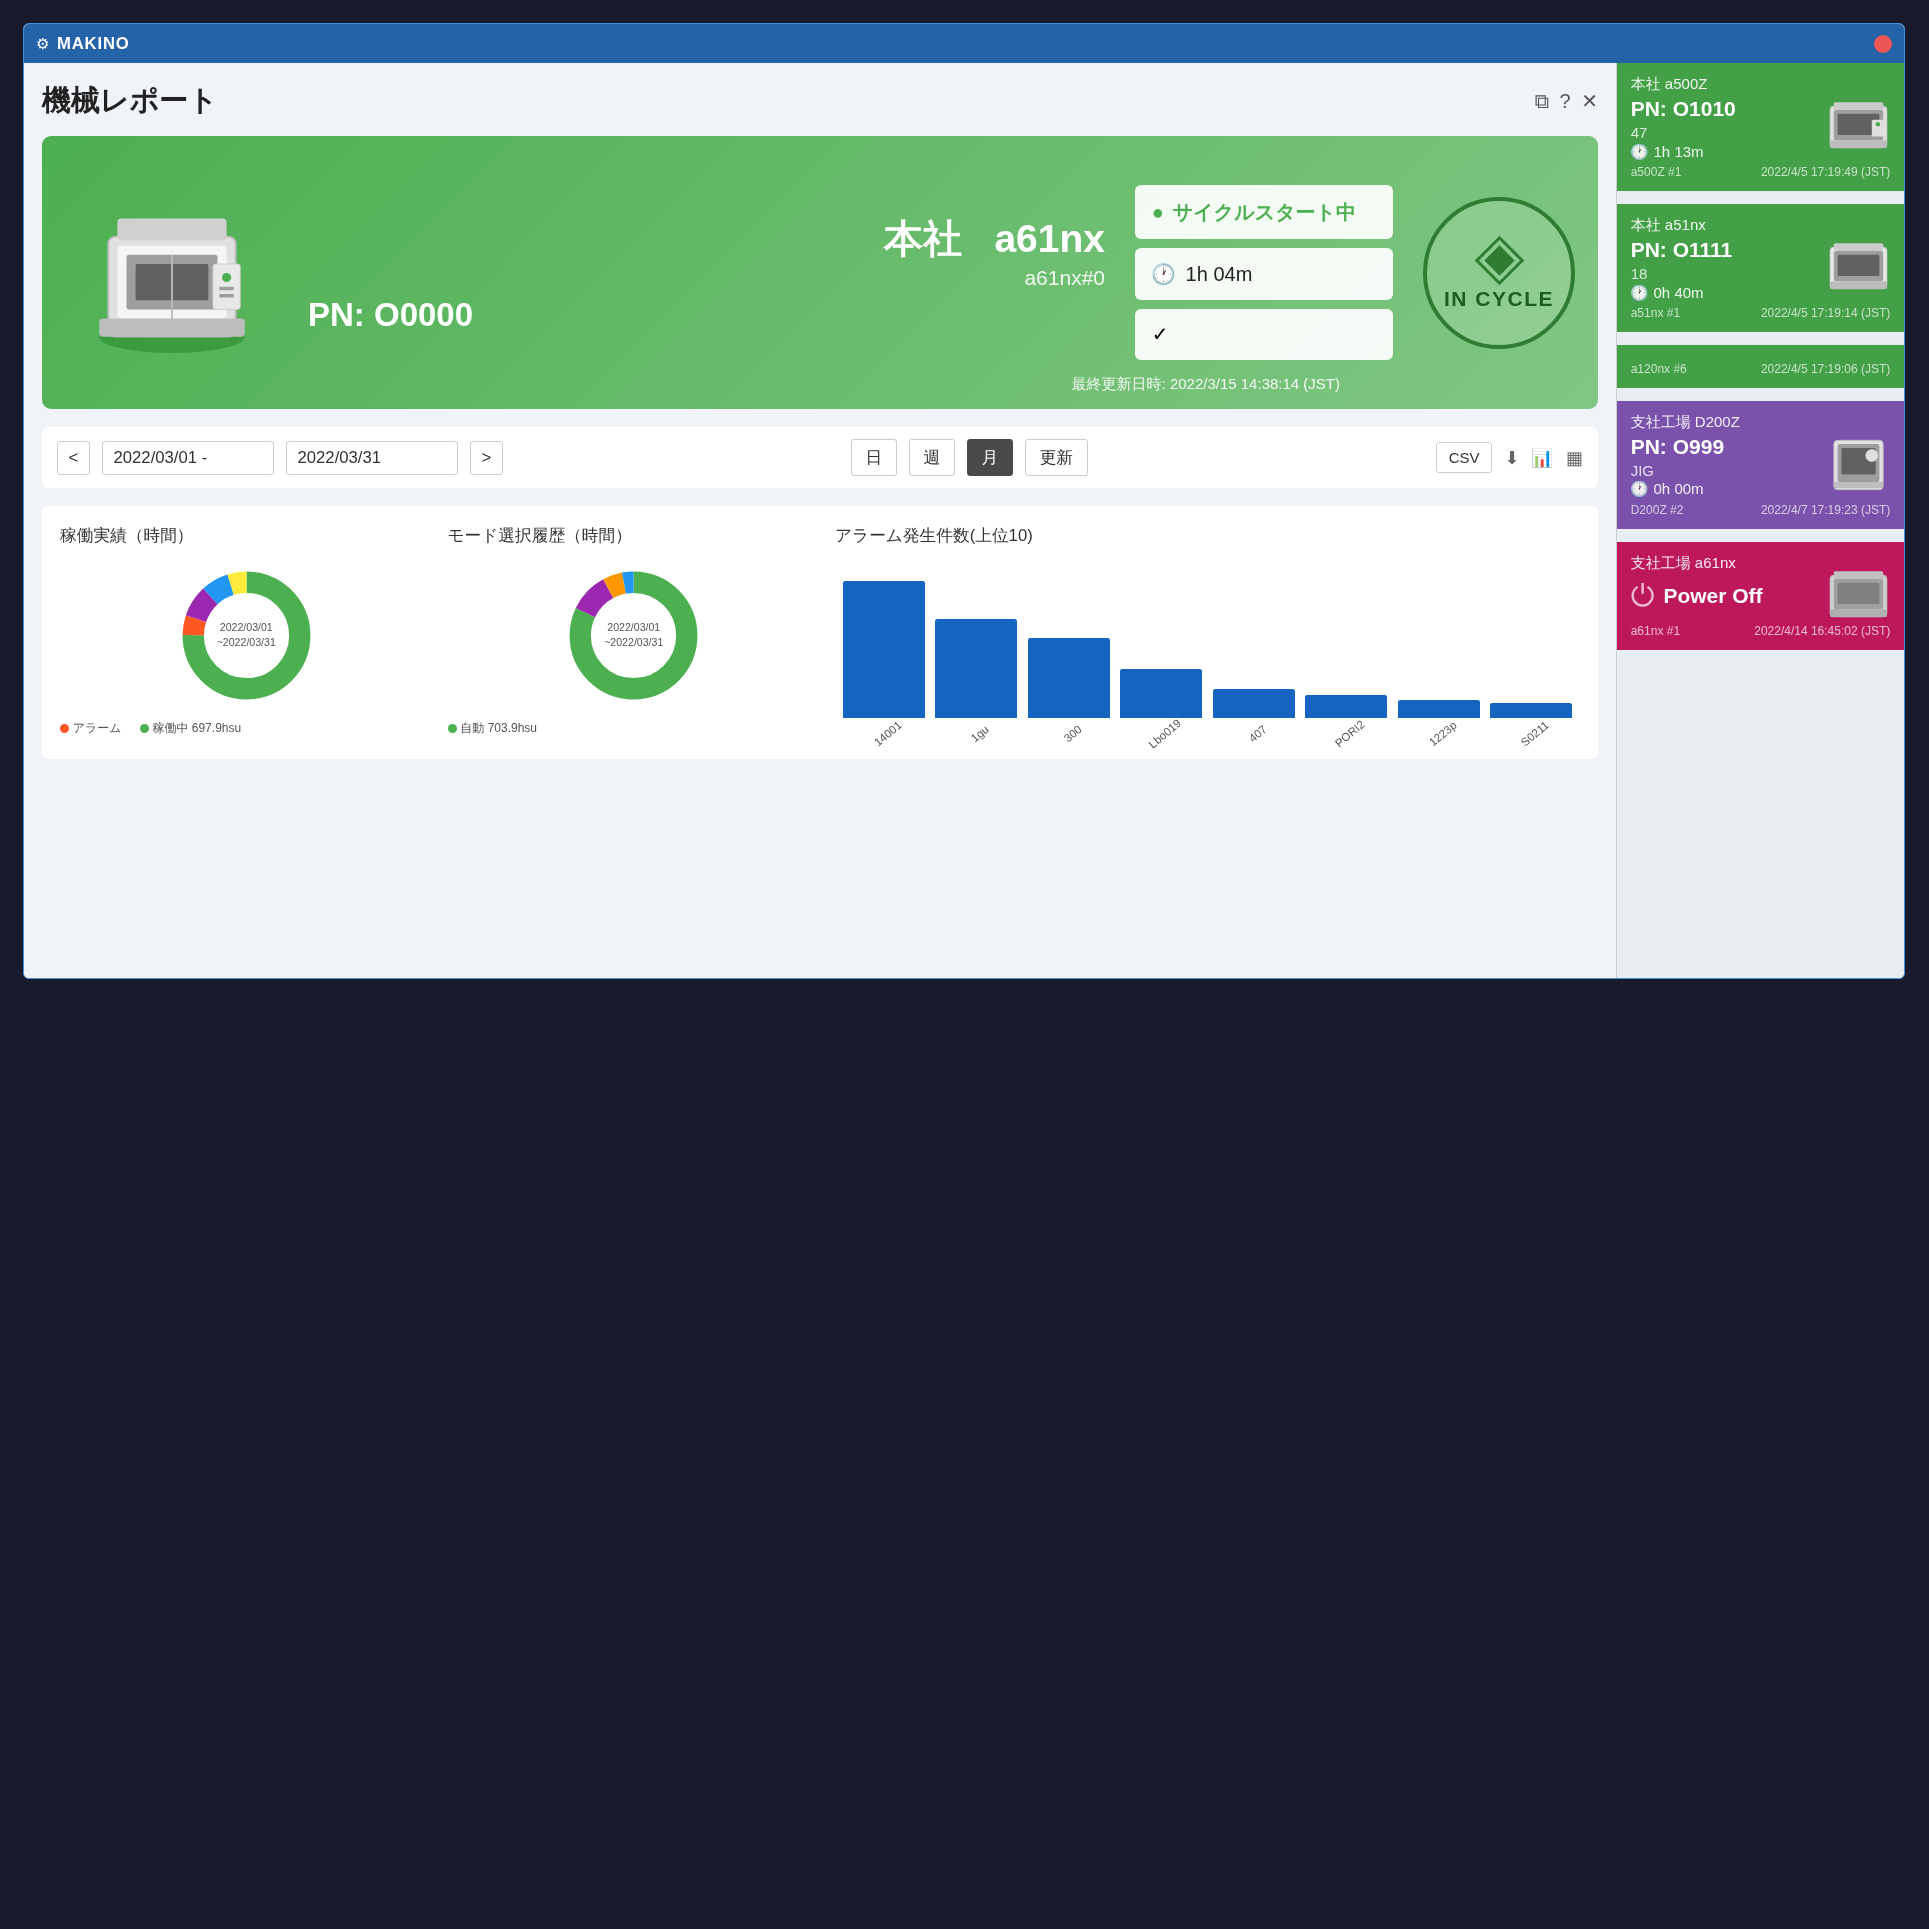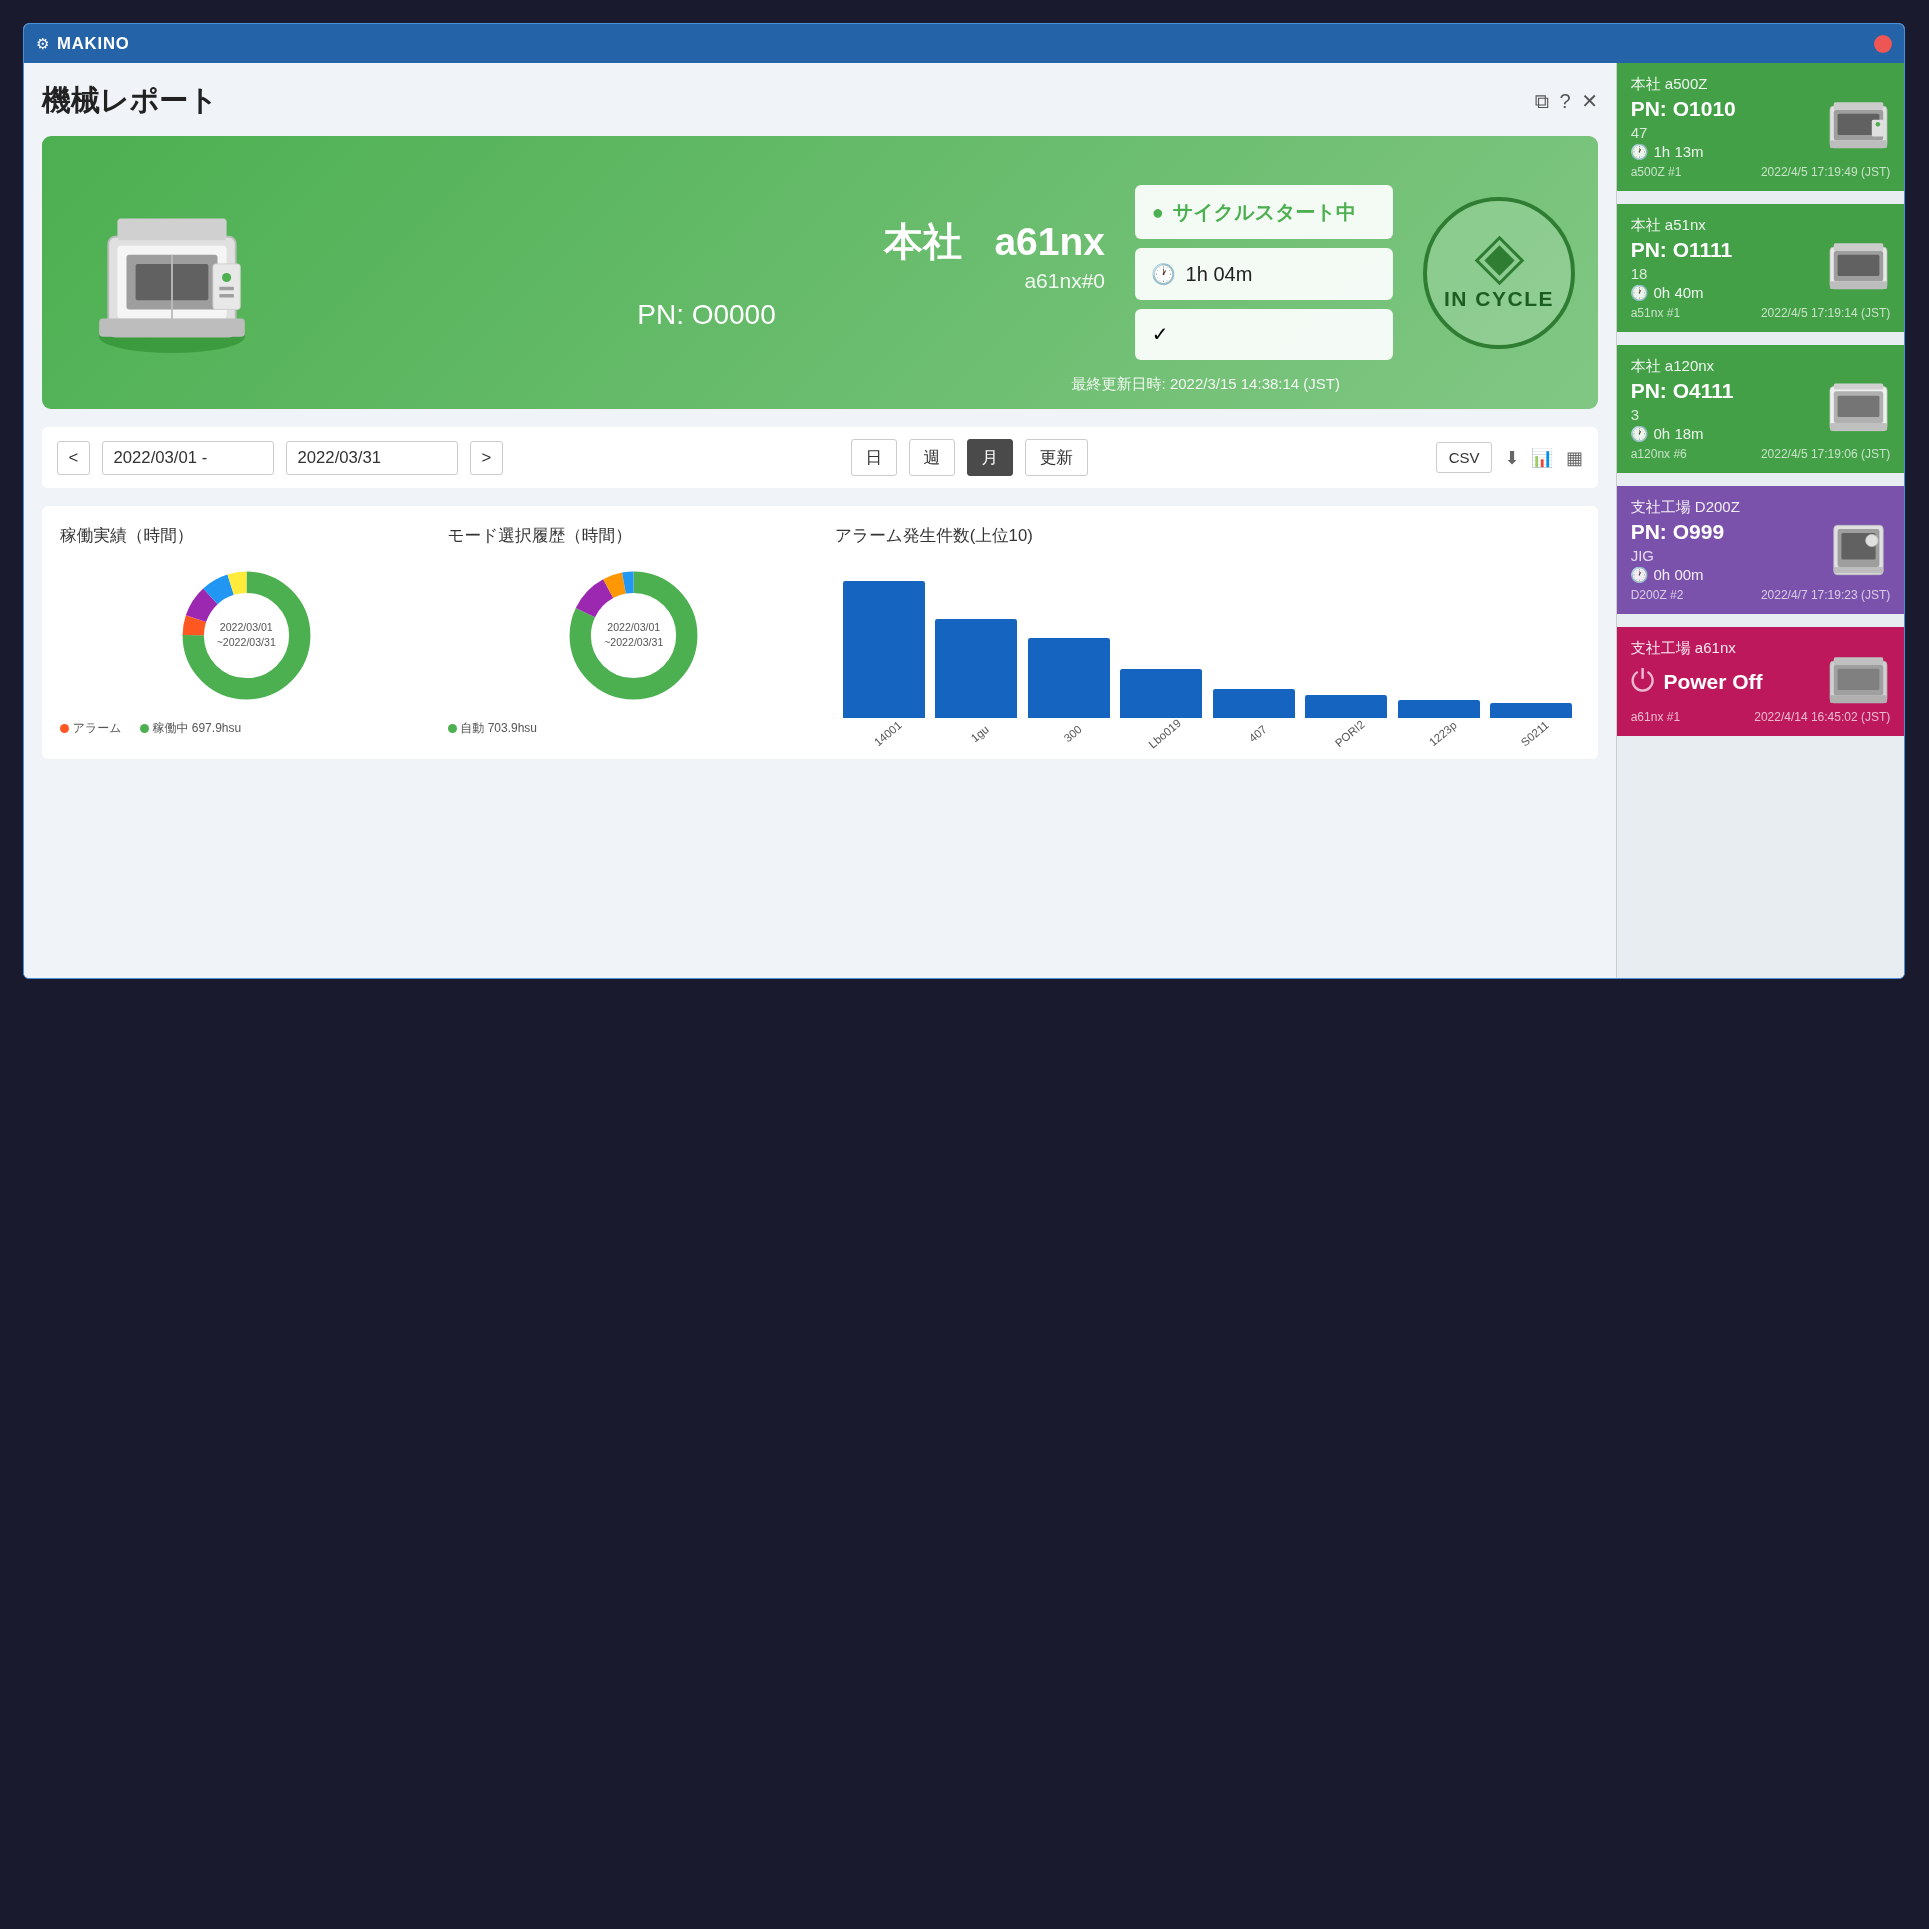--- a/index.html
+++ b/index.html
@@ -118,23 +118,23 @@
       text-align: right;
       color: white;
     }
     .machine-subtitle {
       font-size: 21px;
       text-align: right;
       color: rgba(255,255,255,0.9);
       margin-bottom: 6px;
     }
     .machine-pn {
-      font-size: 28px;
-      font-weight: normal;
-      text-align: center;
+      font-size: 33px;
+      font-weight: bold;
+      text-align: left;
       color: white;
     }
     .machine-update {
       position: absolute;
       bottom: 15px;
       right: 258px;
       color: rgba(255,255,255,0.9);
       font-size: 15px;
     }
 
@@ -642,37 +642,20 @@
             </svg>
           </div>
         </div>
         <div class="mlc-footer">
           <span>a51nx #1</span>
           <span>2022/4/5 17:19:14 (JST)</span>
         </div>
       </div>
 
       <div class="machine-list-card green-bg">
-        <div class="mlc-header">
-          <div>
-            <div class="mlc-company">本社 a120nx</div>
-            <div class="mlc-pn">PN: O4111</div>
-            <div class="mlc-sub">3</div>
-            <div class="mlc-time">🕐 0h 18m</div>
-          </div>
-          <div class="mlc-img-area">
-            <svg width="65" height="57" viewBox="0 0 85 75">
-              <rect x="5" y="8" width="75" height="58" rx="5" fill="#f0f0f0" stroke="#ccc"></rect>
-              <rect x="10" y="14" width="65" height="42" rx="3" fill="#b0b0b0"></rect>
-              <rect x="15" y="20" width="55" height="28" rx="2" fill="#757575"></rect>
-              <rect x="5" y="56" width="75" height="10" rx="2" fill="#c0c0c0"></rect>
-              <rect x="10" y="4" width="65" height="8" rx="2" fill="#d0d0d0"></rect>
-            </svg>
-          </div>
-        </div>
         <div class="mlc-footer">
           <span>a120nx #6</span>
           <span>2022/4/5 17:19:06 (JST)</span>
         </div>
       </div>
 
       <div class="machine-list-card purple-bg">
         <div class="mlc-header">
           <div>
             <div class="mlc-company">支社工場 D200Z</div>

